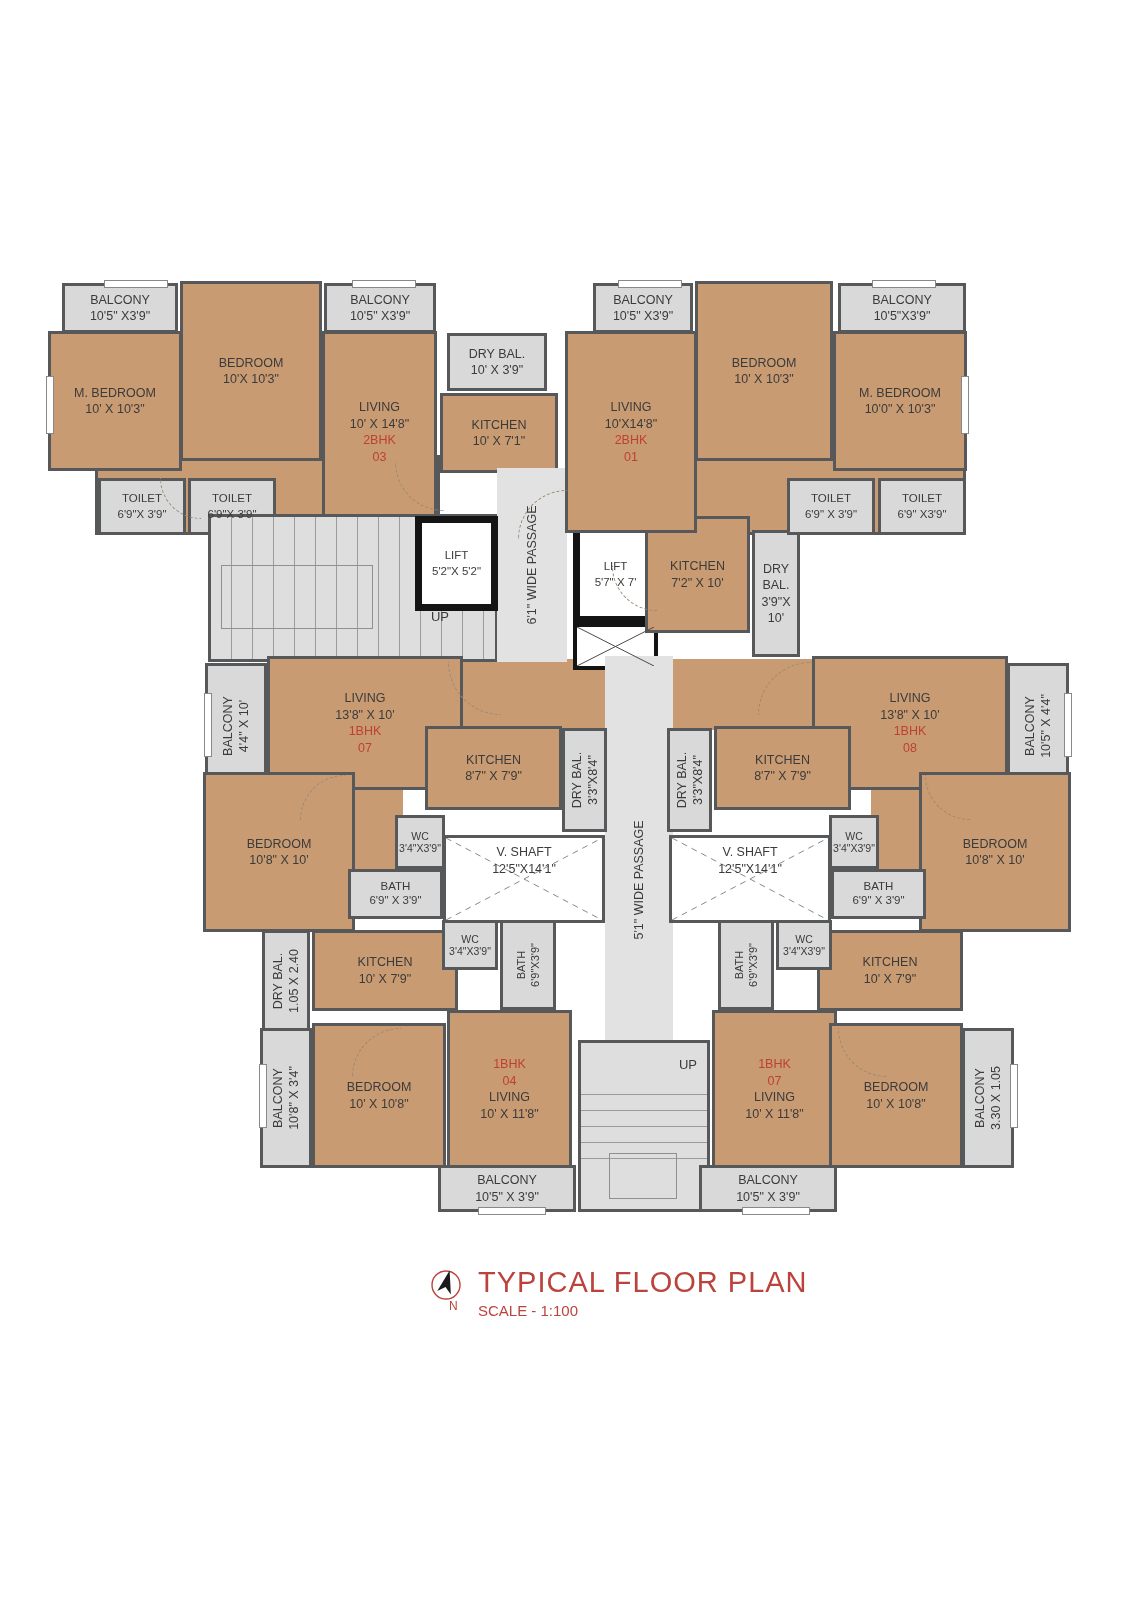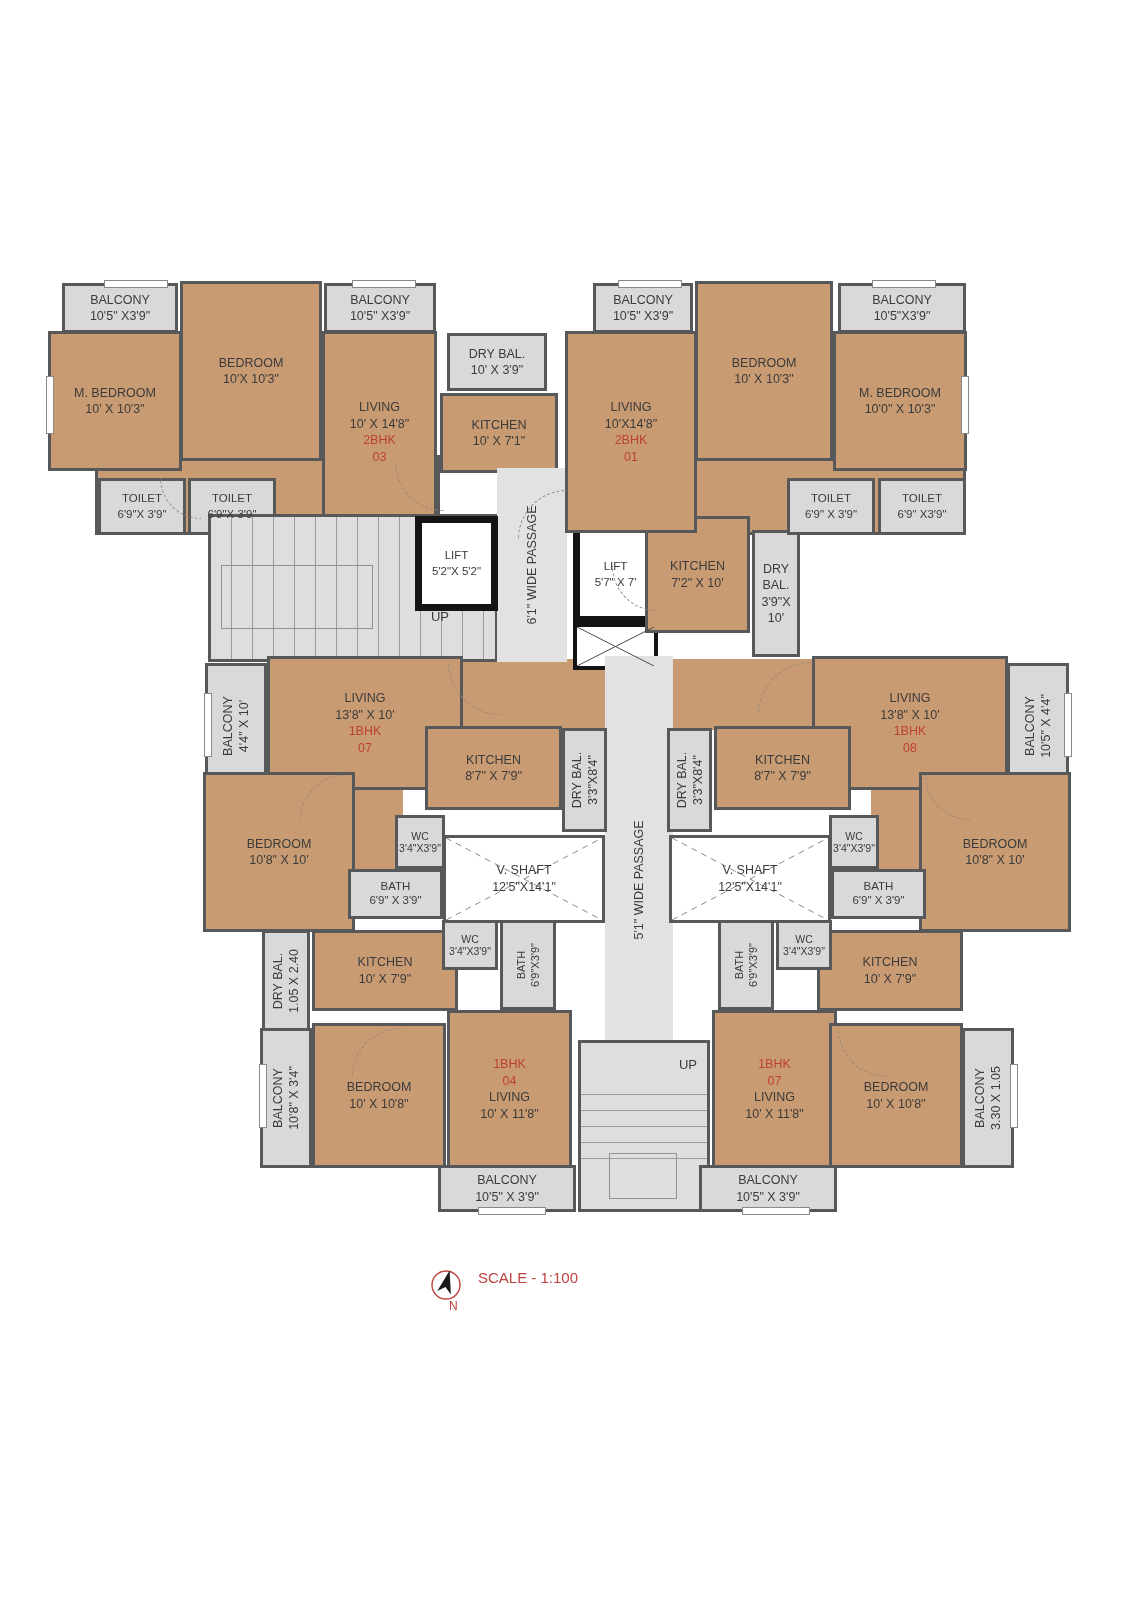--- a/index.html
+++ b/index.html
@@ -28,21 +28,21 @@
   .low  { top:58%; }
   .stlv { background-image:repeating-linear-gradient(90deg, rgba(0,0,0,0) 0 20px, #9c9c9c 20px 21px); }
   .treads { position:absolute; left:0; right:0;
             background-image:repeating-linear-gradient(180deg, rgba(0,0,0,0) 0 15px, #9c9c9c 15px 16px); }
   .up   { position:absolute; font-size:13px; color:#3b3b3b; z-index:6; }
   .landing { position:absolute; border:1px solid #909090; z-index:2; }
   .xsvg { position:absolute; left:0; top:0; width:100%; height:100%; z-index:1; }
   .xsvg line { stroke:#8a8a8a; stroke-width:1; vector-effect:non-scaling-stroke; }
   .dash line { stroke-dasharray:6 5; }
   .solid line { stroke:#4a4a4a; }
-  .shaft .lbl { justify-content:flex-start; padding-top:24px; }
+  .shaft .lbl { justify-content:flex-start; padding-top:6px; }
   .arc  { position:absolute; border-left:1px dashed #9a8a76; border-bottom:1px dashed #9a8a76;
           border-bottom-left-radius:100%; z-index:4; }
   .r90  { transform:rotate(90deg); }
   .win  { position:absolute; background:#fff; border:1px solid #898989; z-index:6; }
   .titleblock { position:absolute; left:426px; top:1266px; display:flex; gap:12px; align-items:flex-start; }
   .title { font-size:29px; color:#bc423c; letter-spacing:1px; }
   .scale { font-size:15px; color:#bc423c; margin-top:3px; }
 </style>
 </head>
 <body>
@@ -436,17 +436,18 @@
   <div class="win" style="left:478px;top:1207px;width:66px;height:6px"></div>
   <div class="win" style="left:742px;top:1207px;width:66px;height:6px"></div>
 
   <div class="titleblock">
     <svg width="40" height="46" viewBox="0 0 40 46">
       <circle cx="20" cy="19" r="14" fill="none" stroke="#bc423c" stroke-width="1.4"></circle>
       <path d="M20 4 L27 27 L20 21 L13 27 Z" fill="#1a1a1a" transform="rotate(14 20 19)"></path>
       <text x="23" y="44" font-size="12" fill="#bc423c">N</text>
     </svg>
     <div>
+      <div class="title">TYPICAL FLOOR PLAN</div>
       <div class="scale">SCALE - 1:100</div>
     </div>
   </div>
 
 </div>
 
 </body></html>

